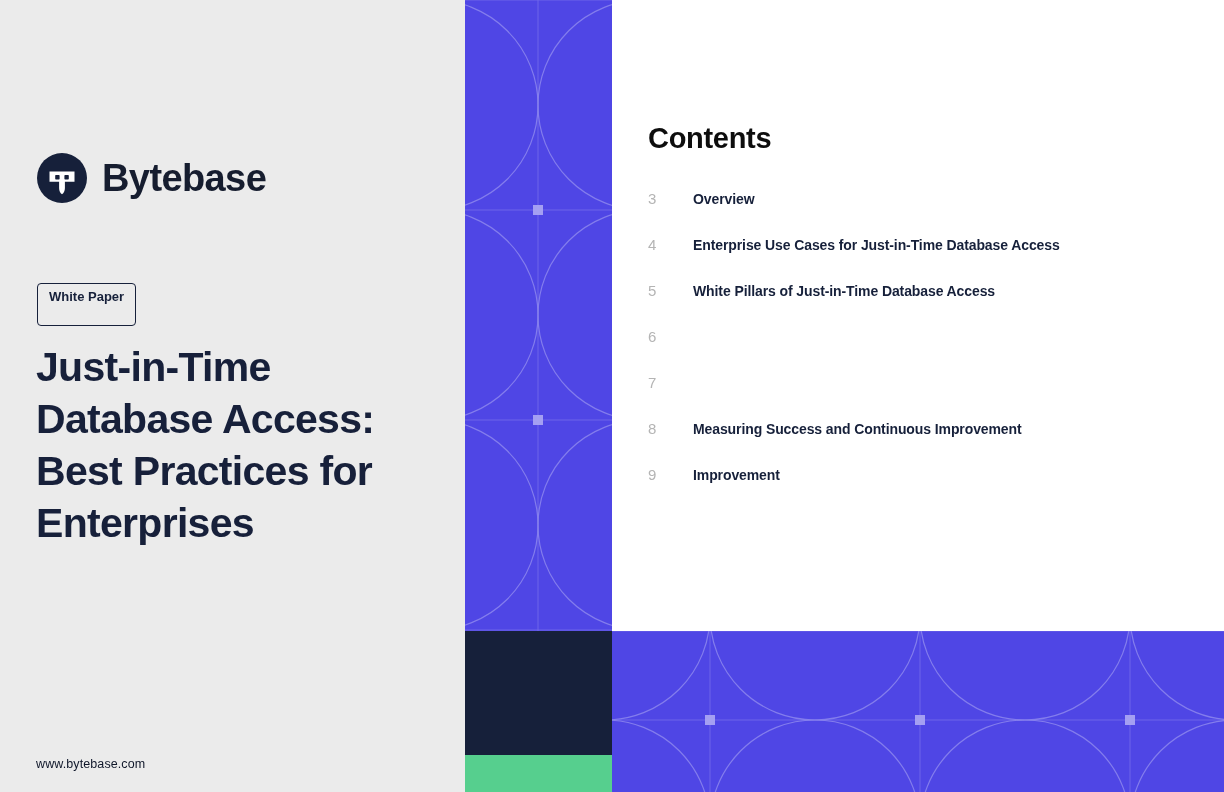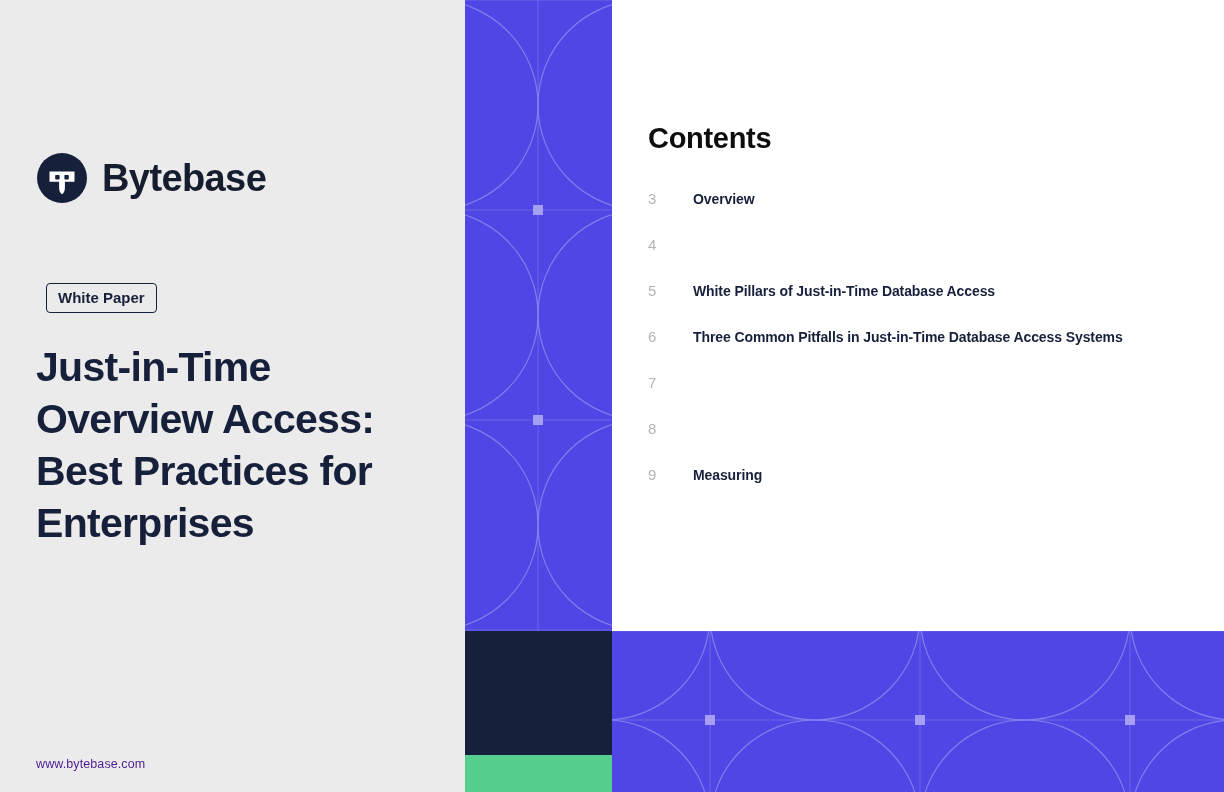--- a/index.html
+++ b/index.html
@@ -21,34 +21,34 @@
   }
   .logo-mark{ width:52px; height:52px; flex:0 0 auto; display:block; }
   .logo-word{
     font-size:38px; font-weight:700; color:#161d2f;
     letter-spacing:-0.6px; line-height:1;
   }
 
   .badge{
     position:absolute; left:37px; top:283px;
     border:1.6px solid #16203a; border-radius:4px;
-    padding:6px 11px 7px 11px;
-    font-size:15px; font-weight:600; color:#16203a;
-    line-height:1; white-space:nowrap;margin-left:9px;
+    padding:6px 11px 22px 11px;
+    font-size:13px; font-weight:600; color:#16203a;
+    line-height:1; white-space:nowrap;
   }
 
   .cover-title{
     position:absolute; left:36px; top:341px; width:400px;
     font-size:41px; font-weight:700; color:#17203a;
     line-height:52px; letter-spacing:-0.7px;
   }
 
   .site-url{
     position:absolute; left:36px; top:757px;
-    font-size:12.5px; color:#4c1d95; letter-spacing:0.1px;
+    font-size:12.5px; color:#0f172a; letter-spacing:0.1px;
   }
 
   
   .purple-strip{
     position:absolute; left:465px; top:0; width:147px; height:631px;
     background:#4f46e5; overflow:hidden;
   }
   .purple-bottom{
     position:absolute; left:612px; top:631px; width:612px; height:161px;
     background:#4f46e5; overflow:hidden;
@@ -99,21 +99,21 @@
       <circle cx="26" cy="26" r="25" fill="#16203a"></circle>
       <path d="M13.5 19.5 h25 v10.2 a0 0 0 0 1 0 0 h-9.6 v6.5 c0 2.6 -1.1 4.6 -2.9 6.1 c-1.8 -1.5 -2.9 -3.5 -2.9 -6.1 v-6.5 h-9.6 z" fill="#ffffff"></path>
       <rect x="19.2" y="23.1" width="4.4" height="4.4" rx="0.7" fill="#16203a"></rect>
       <rect x="28.4" y="23.1" width="4.4" height="4.4" rx="0.7" fill="#16203a"></rect>
     </svg>
     <span class="logo-word">Bytebase</span>
   </div>
 
   <div class="badge">White Paper</div>
 
-  <h1 class="cover-title">Just-in-Time Overview Access: Best Practices for Enterprises</h1>
+  <h1 class="cover-title">Just-in-Time Database Access: Best Practices for Enterprises</h1>
 
   <div class="site-url">www.bytebase.com</div>
 </div>
 
 <div class="purple-strip">
   <svg class="decor-svg" width="147" height="631" viewBox="0 0 147 631">
     <g stroke="#8d87ee" stroke-width="1.2" fill="none" opacity="0.85">
       <circle cx="-32" cy="105" r="105"></circle>
       <circle cx="178" cy="105" r="105"></circle>
       <circle cx="-32" cy="315" r="105"></circle>
@@ -168,33 +168,34 @@
 <div class="contents-area">
   <h2 class="contents-heading">Contents</h2>
 
   <div class="toc" id="toc">
       <div class="toc-row">
         <span class="toc-page">3</span>
         <span class="toc-title">Overview</span>
       </div>
       <div class="toc-row">
         <span class="toc-page">4</span>
+        <span class="toc-title">Enterprise Use Cases for Just-in-Time Database Access</span>
       </div>
       <div class="toc-row">
         <span class="toc-page">5</span>
         <span class="toc-title">White Pillars of Just-in-Time Database Access</span>
       </div>
       <div class="toc-row">
         <span class="toc-page">6</span>
-        <span class="toc-title">Three Common Pitfalls in Just-in-Time Database Access Systems</span>
       </div>
       <div class="toc-row">
         <span class="toc-page">7</span>
       </div>
       <div class="toc-row">
         <span class="toc-page">8</span>
+        <span class="toc-title">Measuring Success and Continuous Improvement</span>
       </div>
       <div class="toc-row">
         <span class="toc-page">9</span>
-        <span class="toc-title">Measuring</span>
+        <span class="toc-title">Improvement</span>
       </div>
     </div>
 </div>
 
 </body></html>

